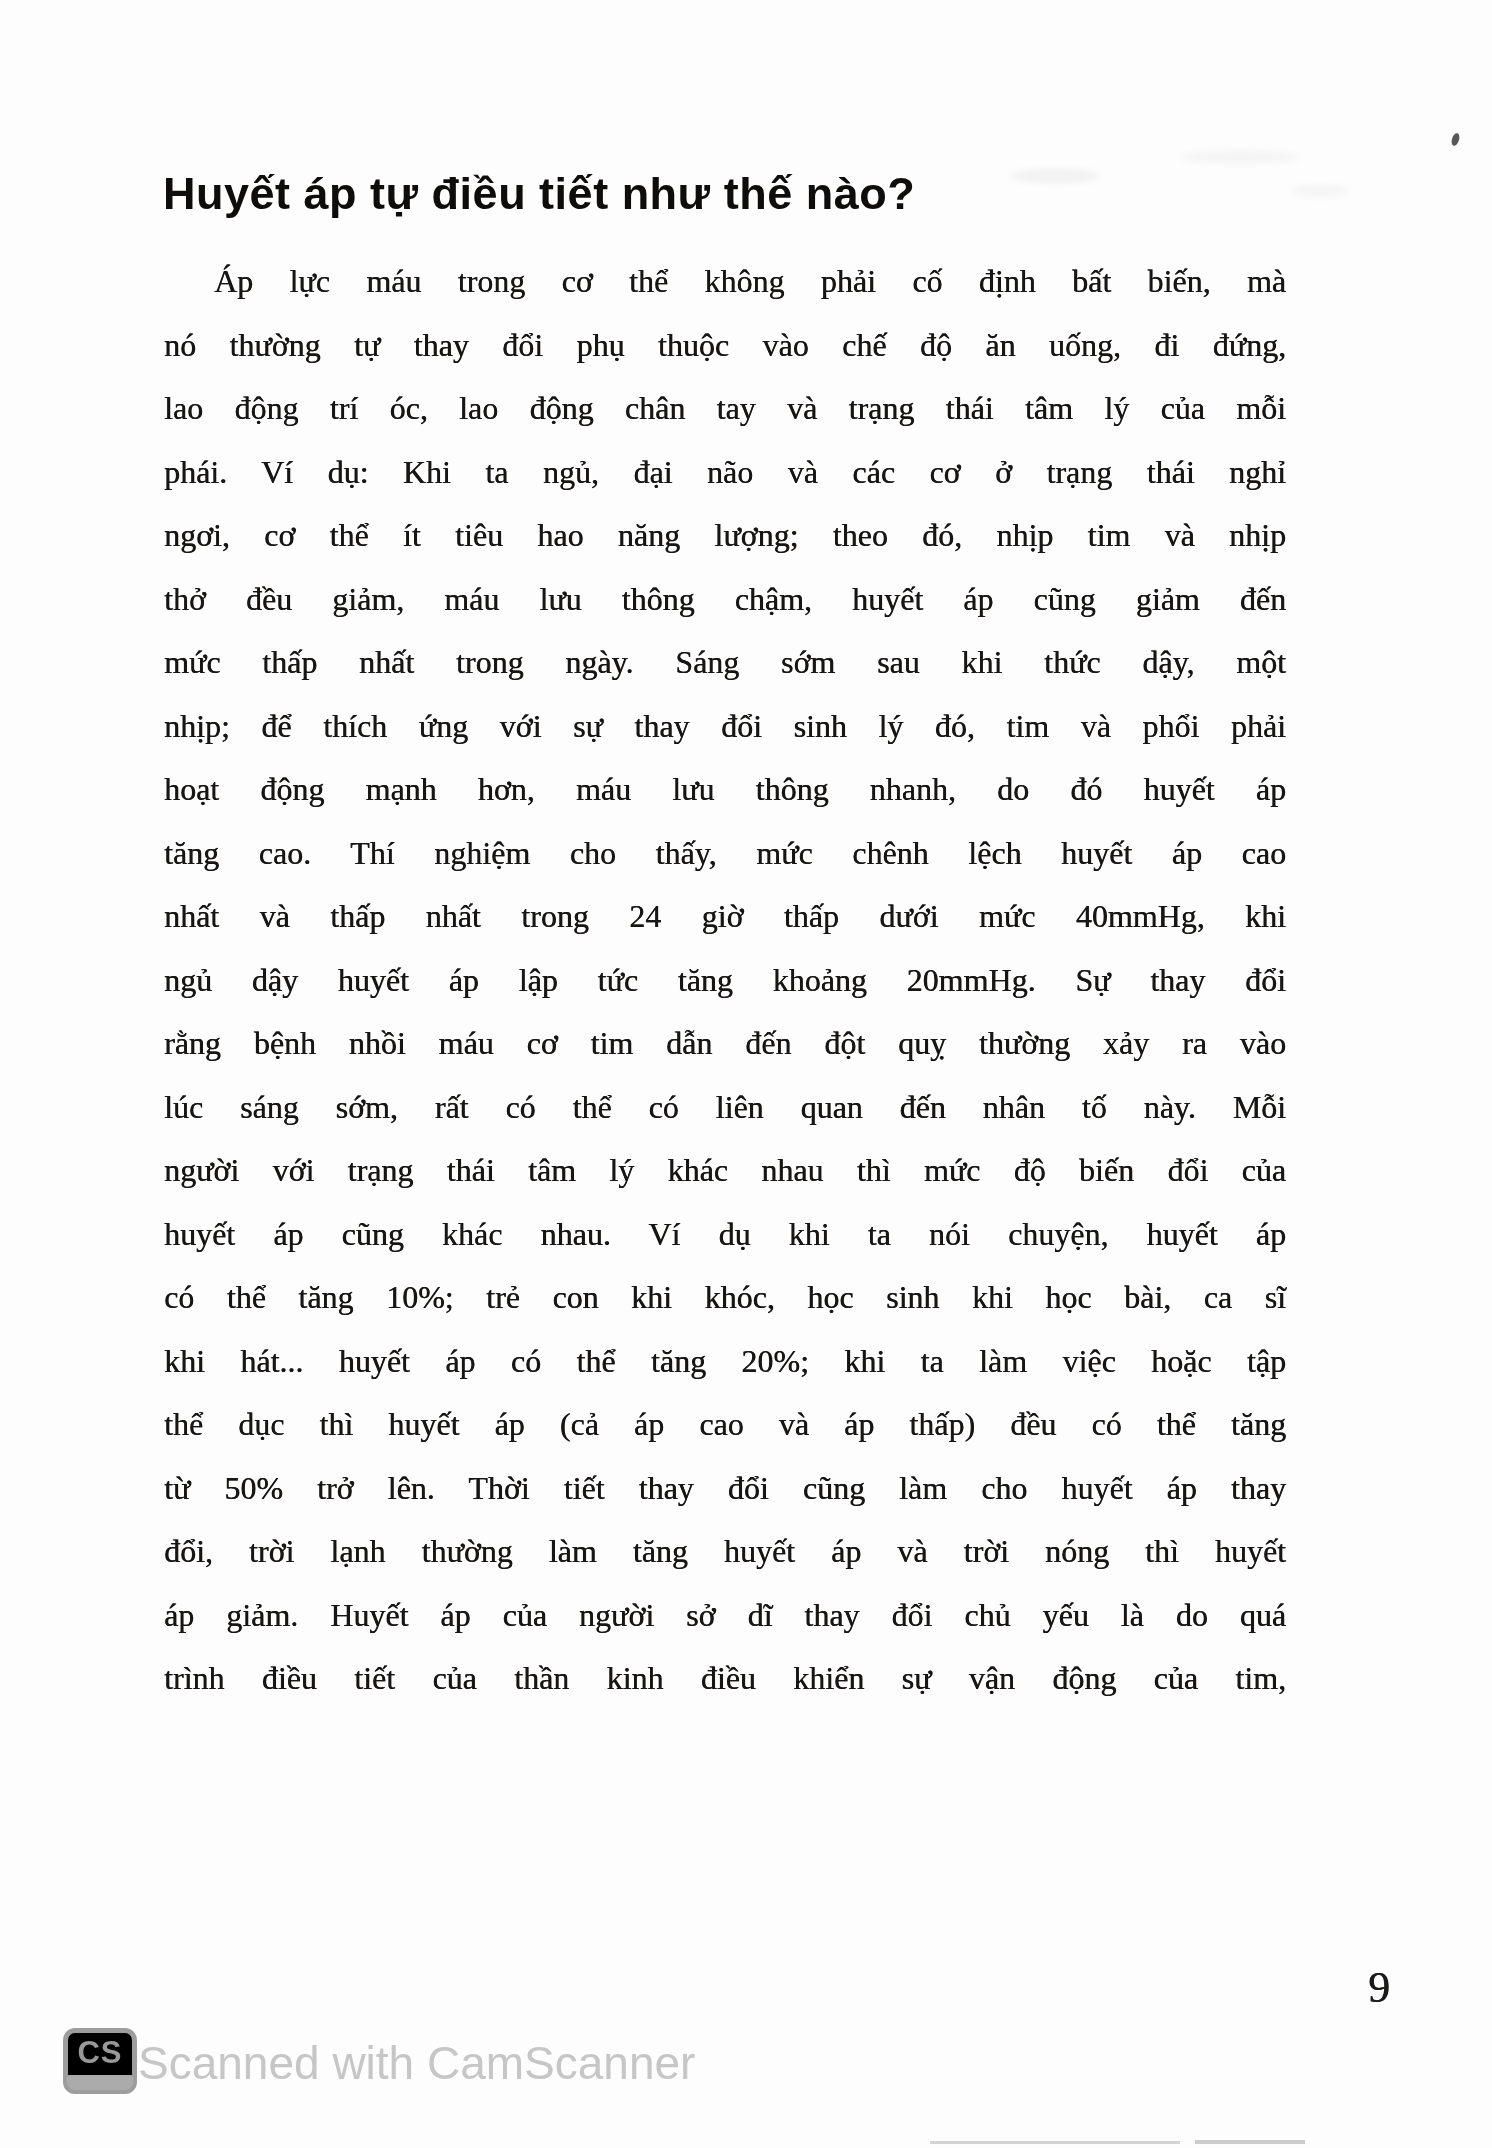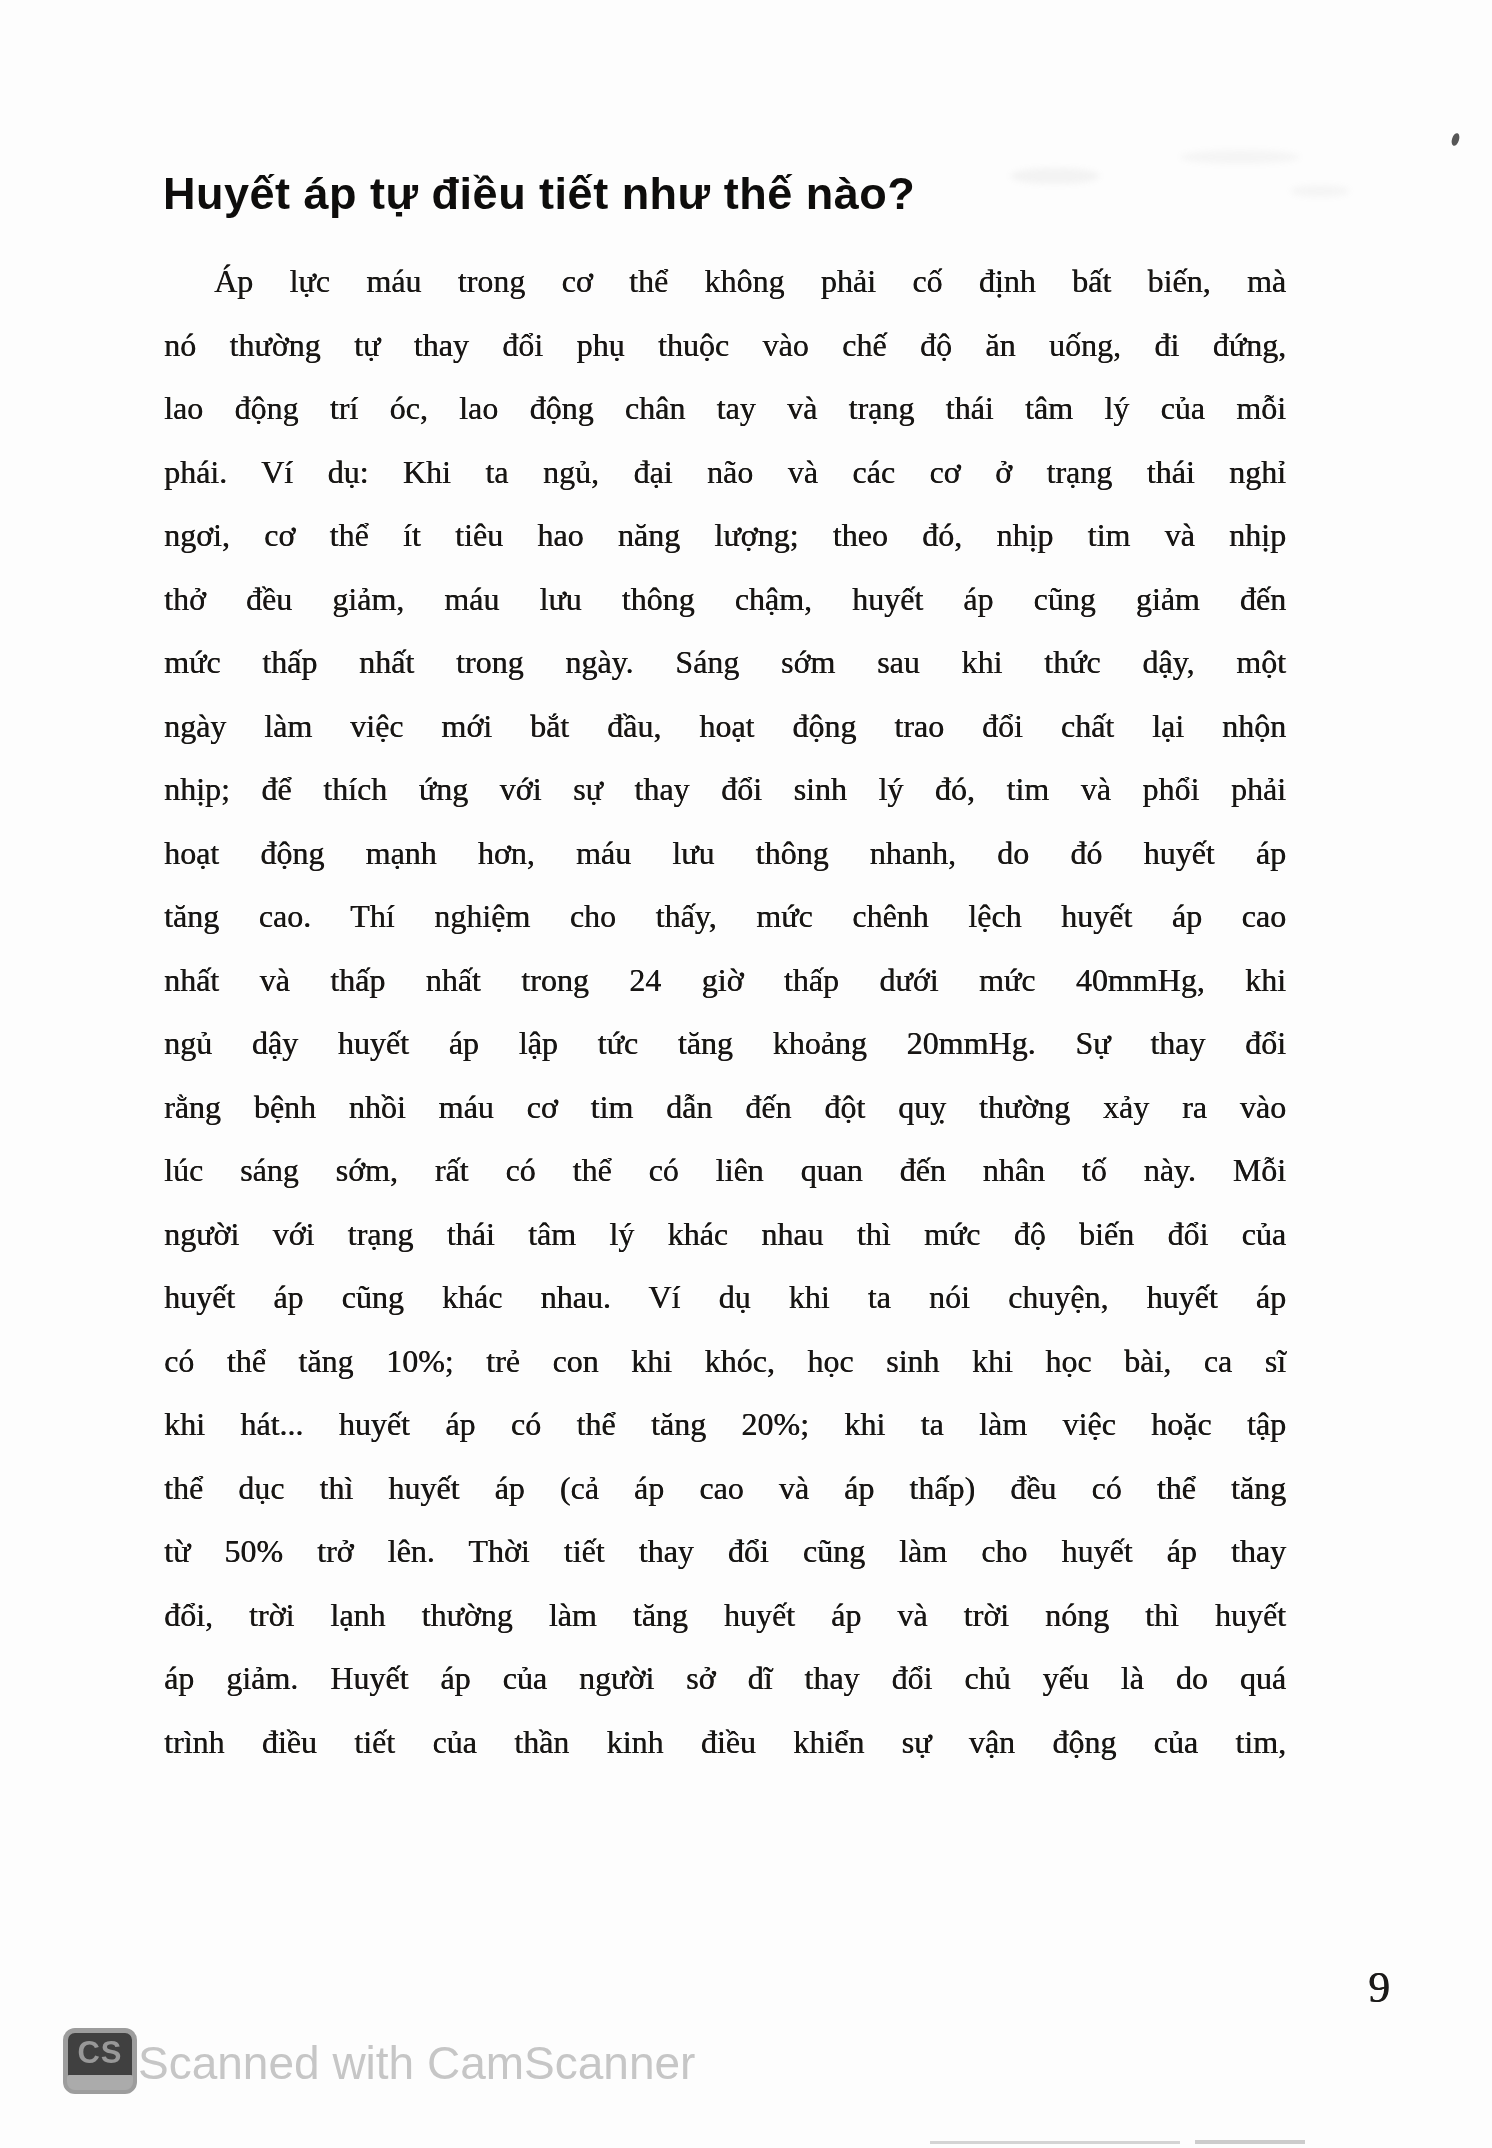--- a/index.html
+++ b/index.html
@@ -57,21 +57,21 @@
   
   .cs-badge {
     position: absolute;
     left: 63px;
     top: 2028px;
     width: 74px;
     height: 66px;
     border: 5px solid #9d9d9d;
     border-radius: 12px;
     box-sizing: border-box;
-    background: #404040;
+    background: #000000;
   }
   .cs-badge .cs-letters {
     position: absolute;
     top: 2px;
     left: 0;
     width: 100%;
     text-align: center;
     font-family: "Liberation Sans", "DejaVu Sans", sans-serif;
     font-weight: 700;
     font-size: 31px;
@@ -130,21 +130,20 @@
   <div class="doc-title">Huyết áp tự điều tiết như thế nào?</div>
 
   <div class="body-text">
     <div class="text-line indent">Áp lực máu trong cơ thể không phải cố định bất biến, mà</div>
     <div class="text-line">nó thường tự thay đổi phụ thuộc vào chế độ ăn uống, đi đứng,</div>
     <div class="text-line">lao động trí óc, lao động chân tay và trạng thái tâm lý của mỗi</div>
     <div class="text-line">phái. Ví dụ: Khi ta ngủ, đại não và các cơ ở trạng thái nghỉ</div>
     <div class="text-line">ngơi, cơ thể ít tiêu hao năng lượng; theo đó, nhịp tim và nhịp</div>
     <div class="text-line">thở đều giảm, máu lưu thông chậm, huyết áp cũng giảm đến</div>
     <div class="text-line">mức thấp nhất trong ngày. Sáng sớm sau khi thức dậy, một</div>
-    <div class="text-line">ngày làm việc mới bắt đầu, hoạt động trao đổi chất lại nhộn</div>
     <div class="text-line">nhịp; để thích ứng với sự thay đổi sinh lý đó, tim và phổi phải</div>
     <div class="text-line">hoạt động mạnh hơn, máu lưu thông nhanh, do đó huyết áp</div>
     <div class="text-line">tăng cao. Thí nghiệm cho thấy, mức chênh lệch huyết áp cao</div>
     <div class="text-line">nhất và thấp nhất trong 24 giờ thấp dưới mức 40mmHg, khi</div>
     <div class="text-line">ngủ dậy huyết áp lập tức tăng khoảng 20mmHg. Sự thay đổi</div>
     <div class="text-line">rằng bệnh nhồi máu cơ tim dẫn đến đột quỵ thường xảy ra vào</div>
     <div class="text-line">lúc sáng sớm, rất có thể có liên quan đến nhân tố này. Mỗi</div>
     <div class="text-line">người với trạng thái tâm lý khác nhau thì mức độ biến đổi của</div>
     <div class="text-line">huyết áp cũng khác nhau. Ví dụ khi ta nói chuyện, huyết áp</div>
     <div class="text-line">có thể tăng 10%; trẻ con khi khóc, học sinh khi học bài, ca sĩ</div>

